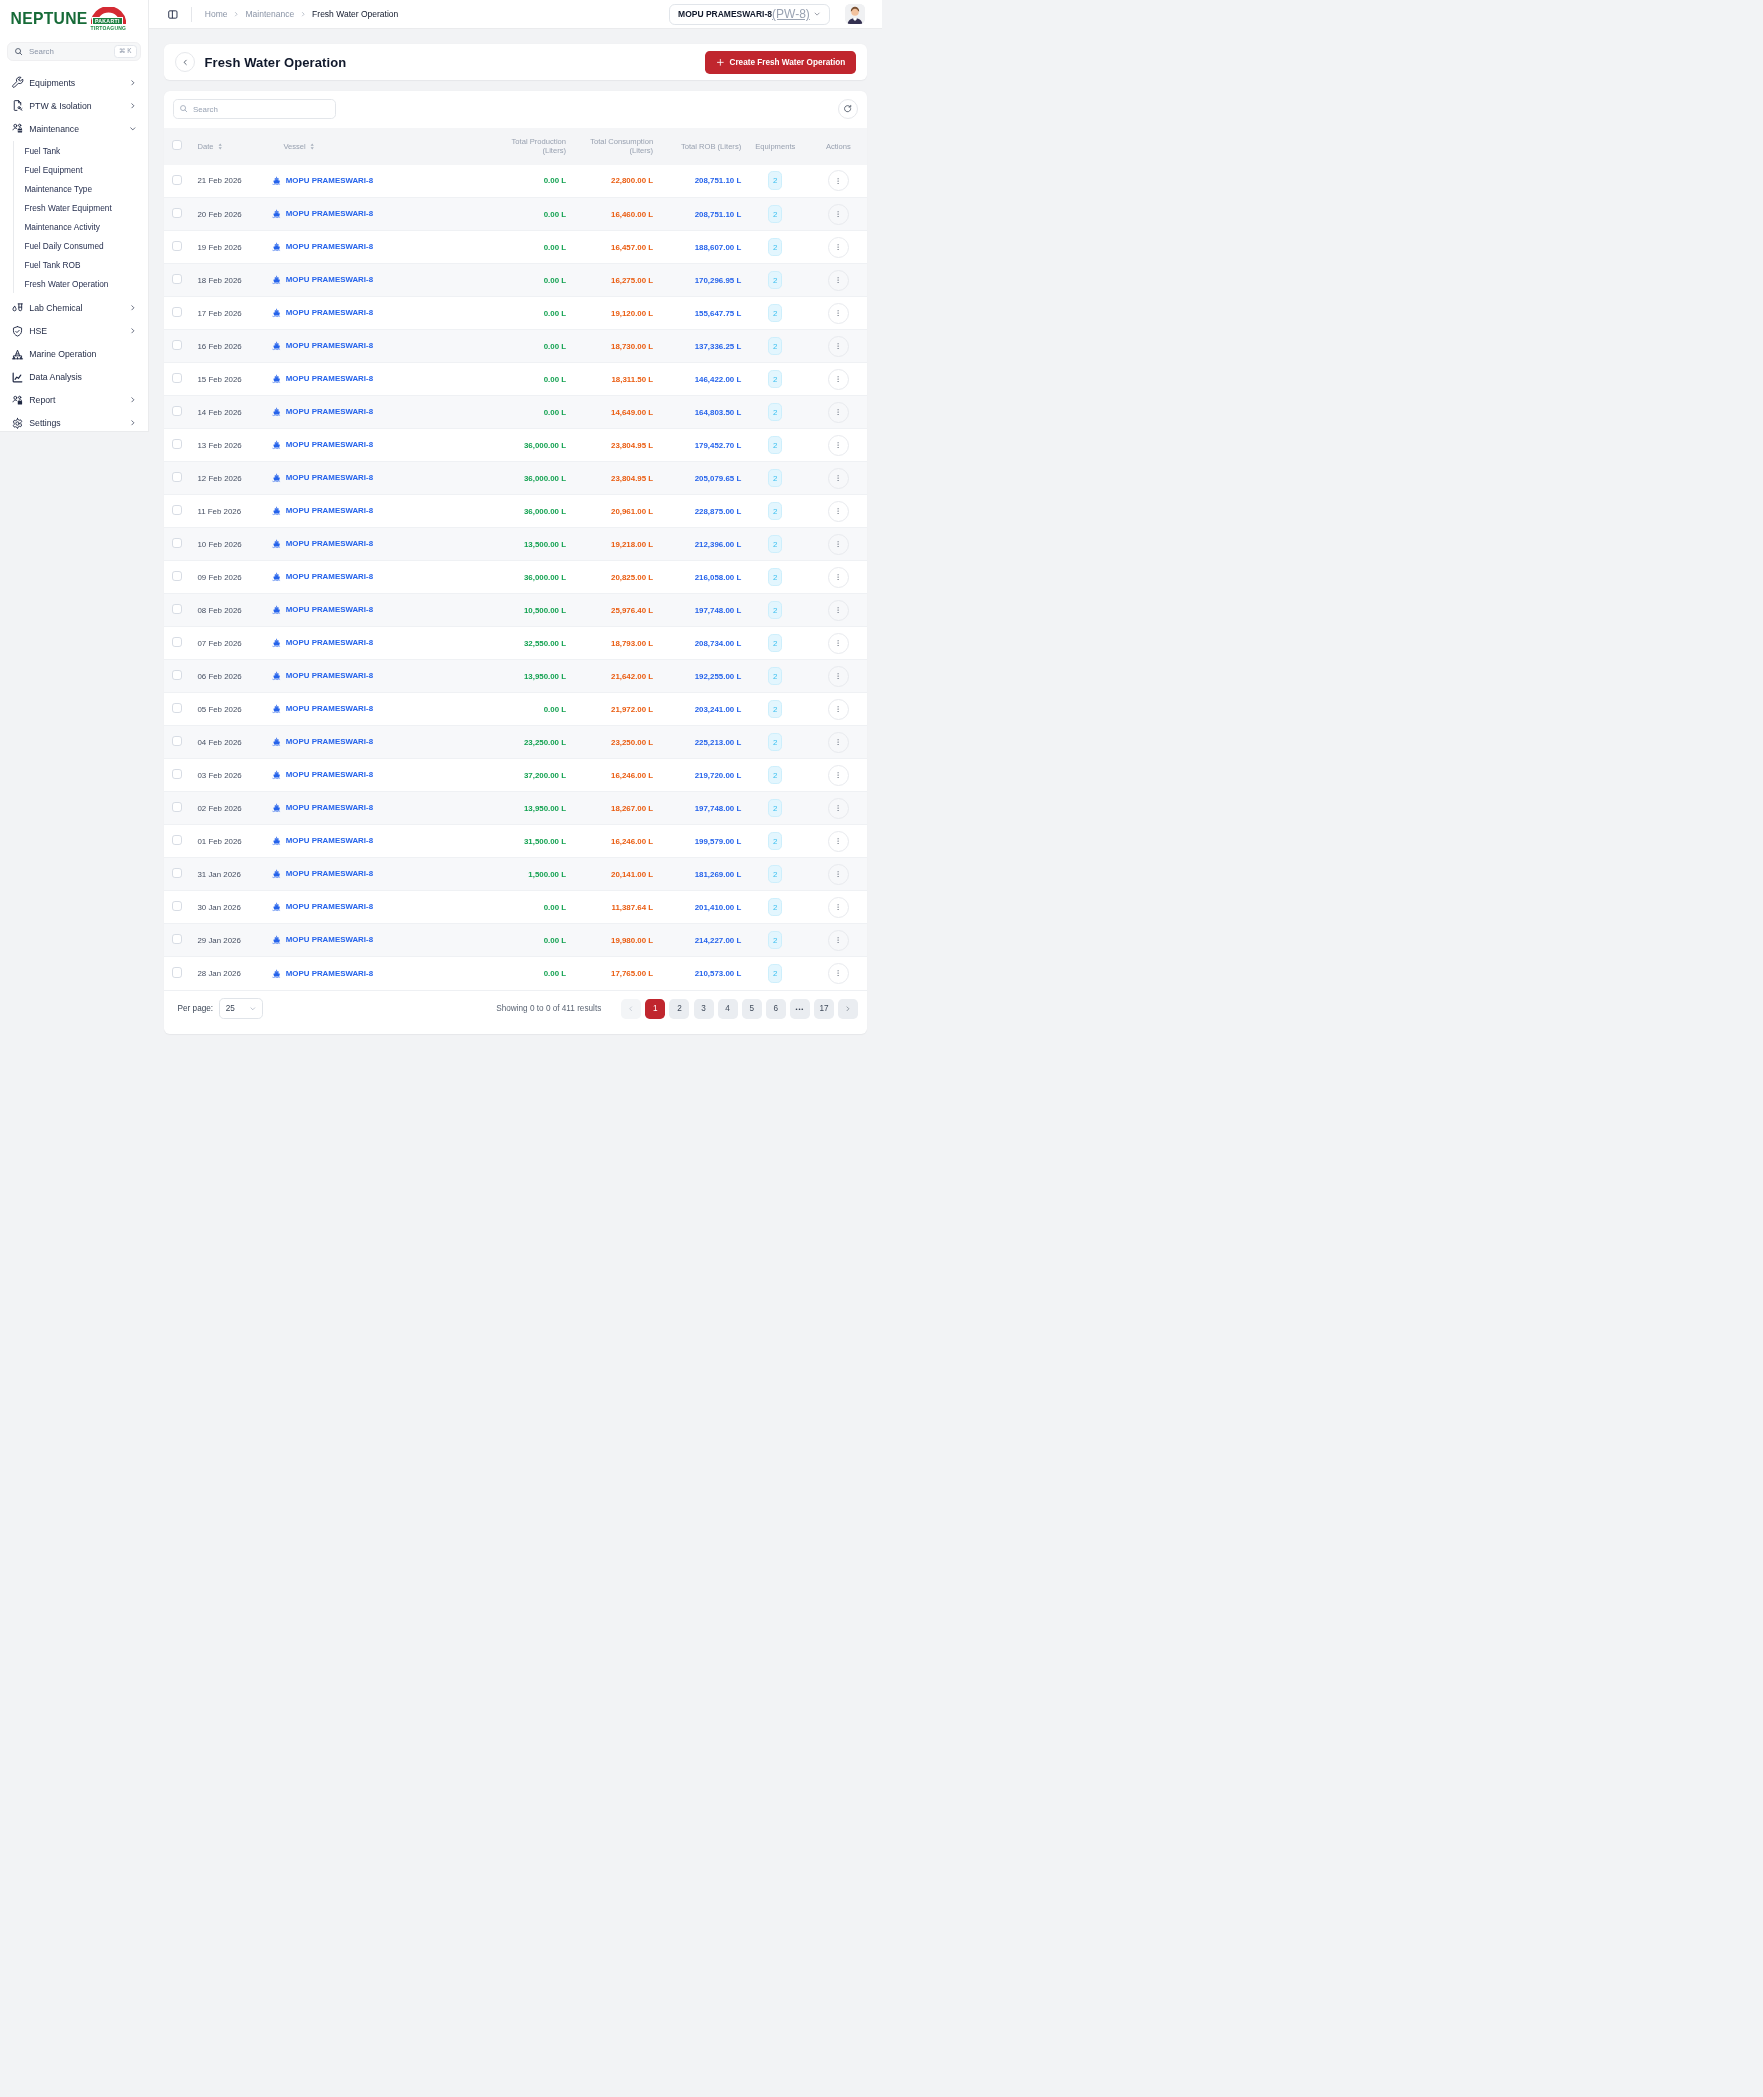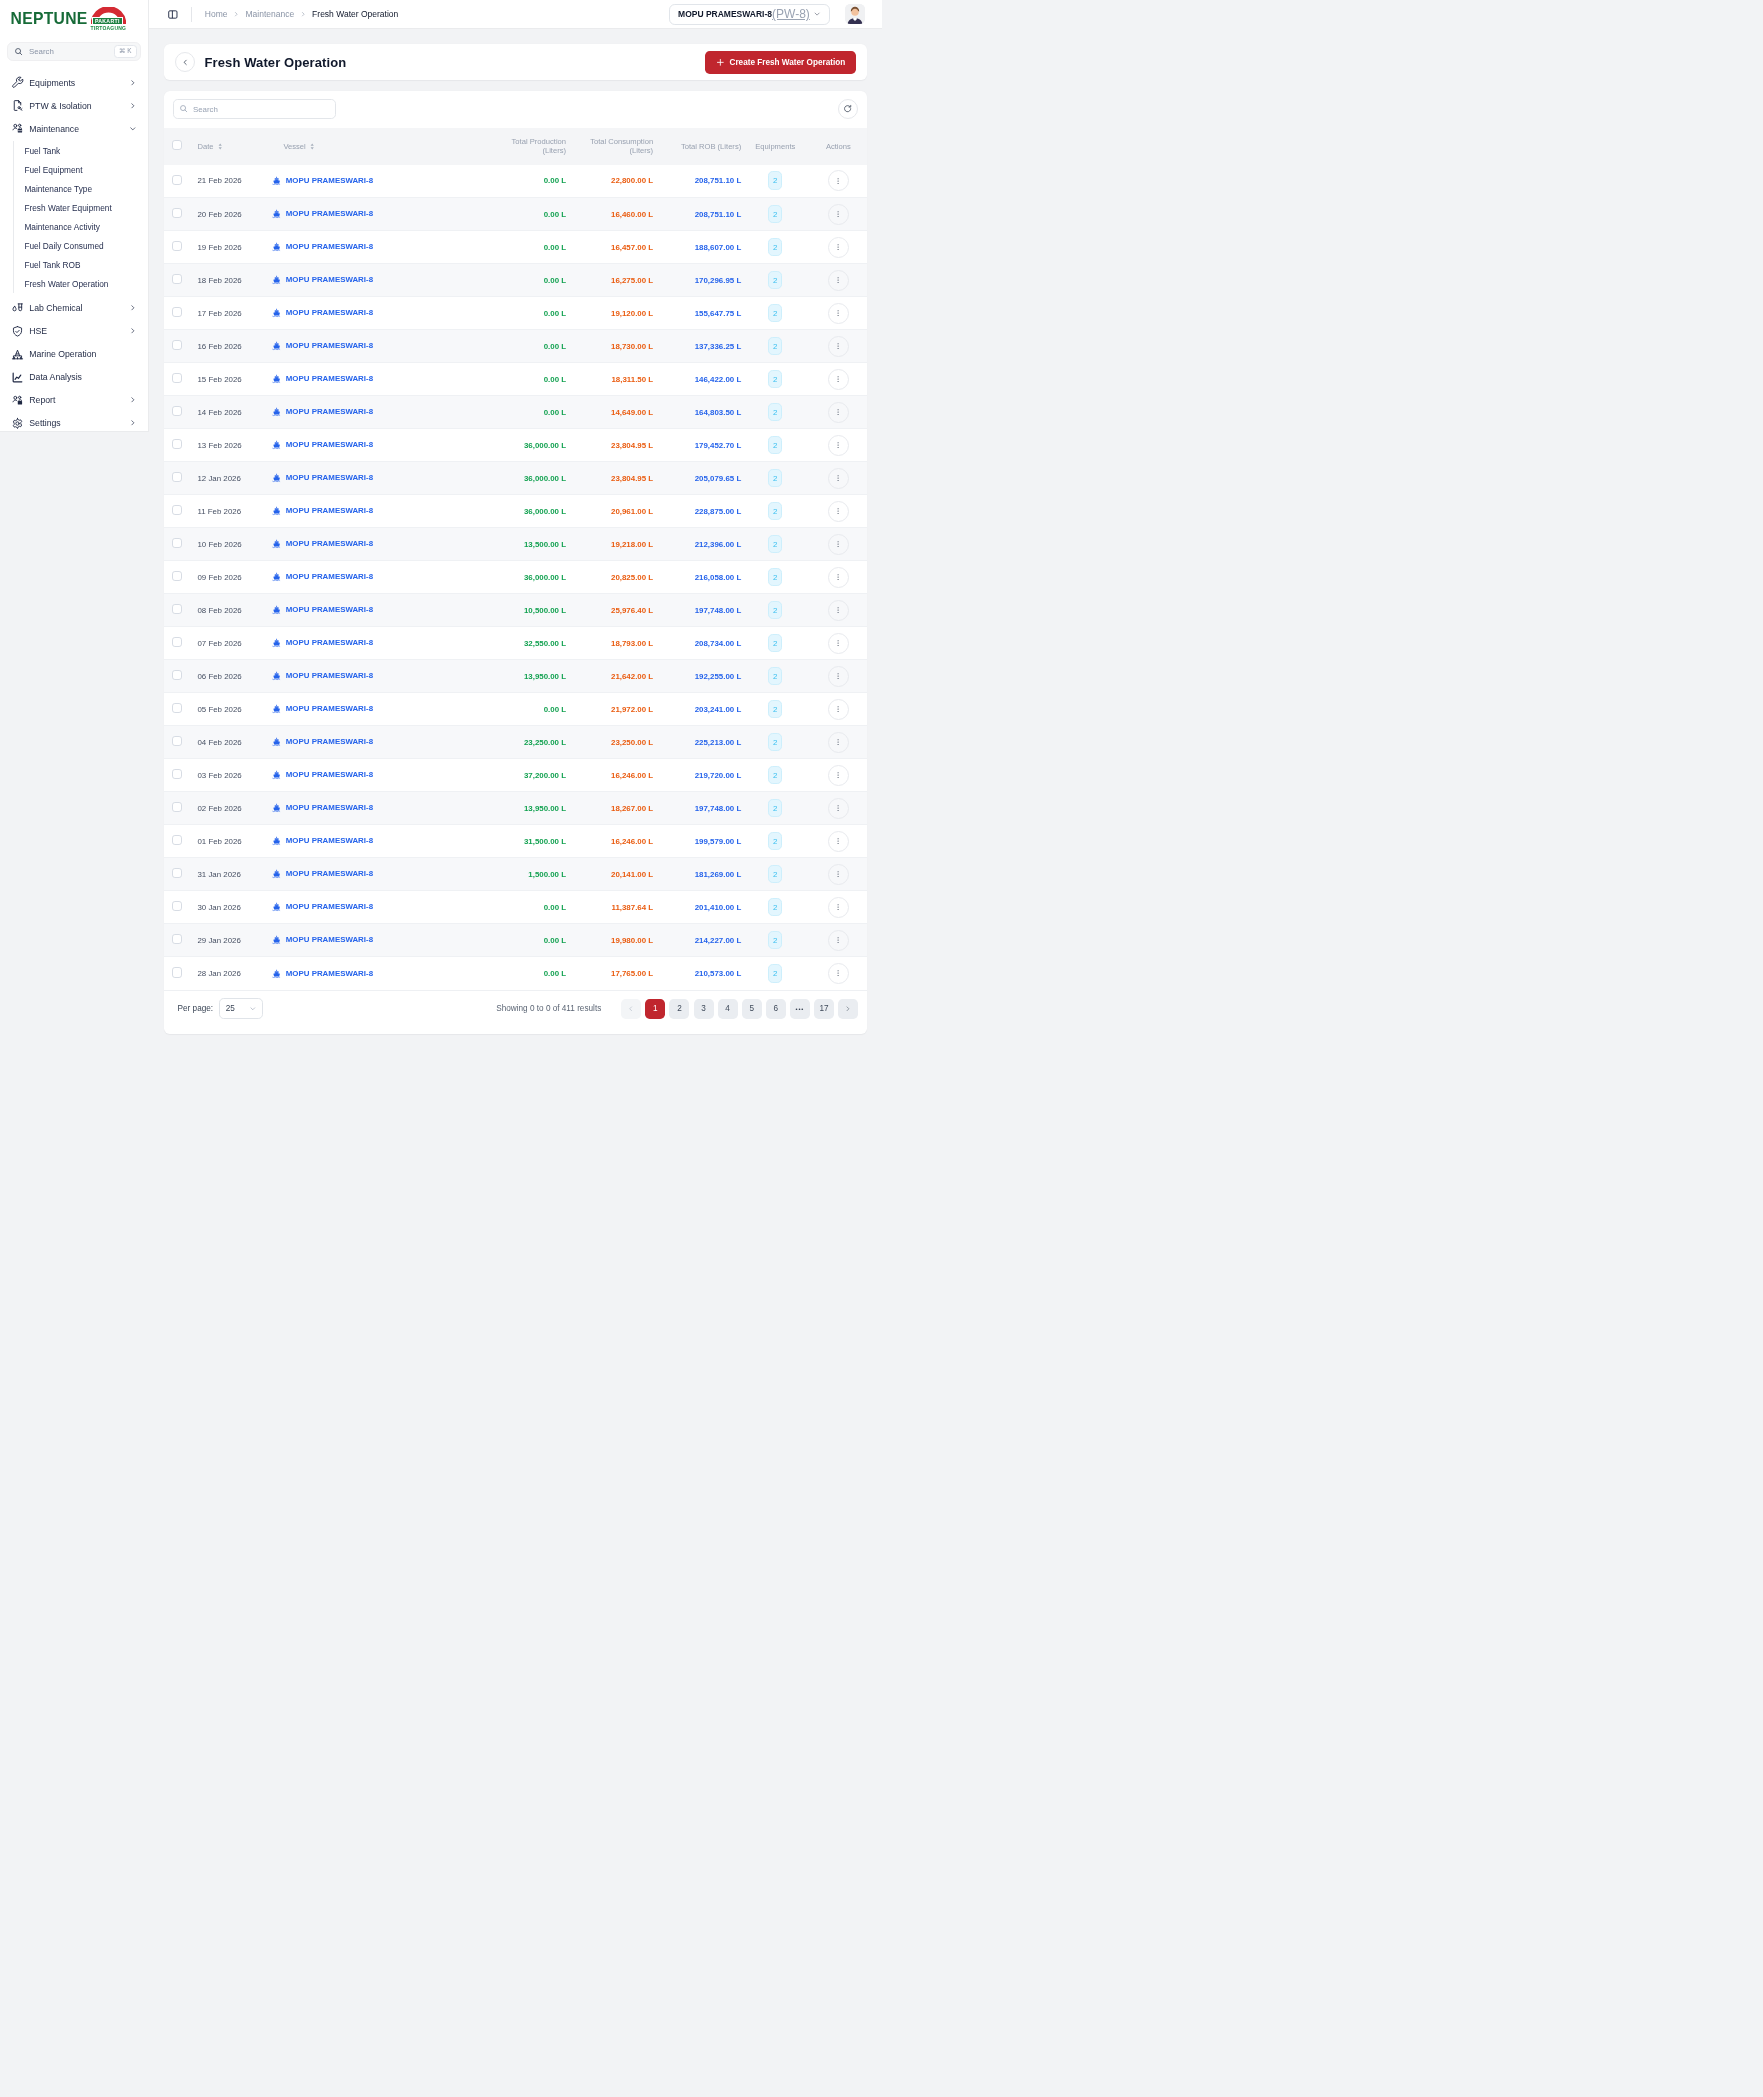--- a/index.html
+++ b/index.html
@@ -666,21 +666,21 @@
                   <svg width="8.2" height="8.2" viewBox="0 0 24 24">
                     <circle cx="12" cy="5" r="1.7" fill="#3f4a5a"></circle>
                     <circle cx="12" cy="12" r="1.7" fill="#3f4a5a"></circle>
                     <circle cx="12" cy="19" r="1.7" fill="#3f4a5a"></circle>
                   </svg>
                 </span>
               </button></td>
           </tr>
           <tr class="alt">
             <td style="padding-left:8.2px;"><span class="cb"></span></td>
-     <td class="datec"><span style="padding-left:5.8px;">12 Jan 2026</span></td>
+     <td class="datec"><span style="padding-left:5.8px;">12 Feb 2026</span></td>
      <td>
               <span class="vessel-cell" style="padding-left:4.7px;">
                 <span>
                   <svg width="9.3" height="9.3" viewBox="0 0 24 24">
                     <path d="M11 2h2v3h-2z" fill="#2563eb"></path>
                     <path d="M7 6h10v4H7z" fill="#2563eb"></path>
                     <path d="M3.5 12 12 9.5 20.5 12l-2 7.5h-13z" fill="#2563eb"></path>
                     <path d="M2 21.5c1.5 1 3 1 4.5 0s3-1 4.5 0 3 1 4.5 0 3-1 4.5 0" fill="none" stroke="#2563eb" stroke-width="1.6" stroke-linecap="round"></path>
                   </svg>
                 </span>

